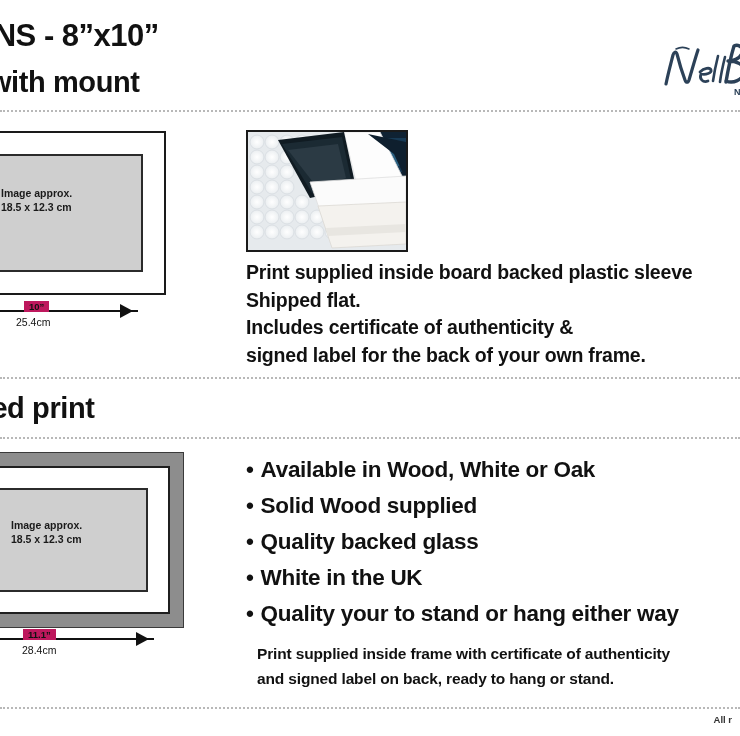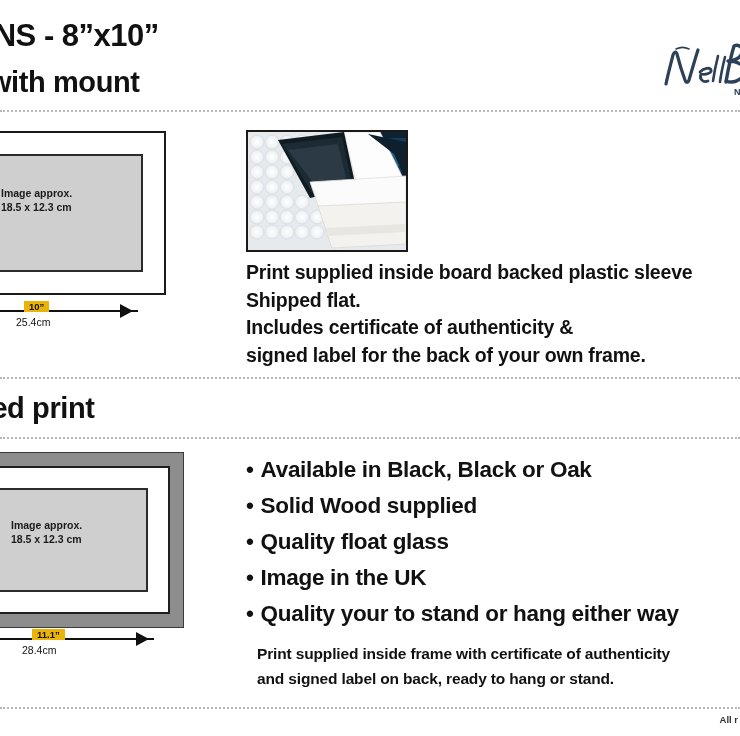--- a/index.html
+++ b/index.html
@@ -180,21 +180,21 @@
     border-top: 7px solid transparent;
     border-bottom: 7px solid transparent;
     border-left: 13px solid #111111;
   }
   .dim .inches {
     position: absolute;
     top: -1px;
     font-size: 9.5px;
     font-weight: 700;
     color: #111111;
-    background: #eab308;
+    background: #be185d;
     padding: 0 5px;
     white-space: nowrap;
   }
   .dim .cm {
     position: absolute;
     top: 14px;
     font-size: 10.5px;
     font-weight: 400;
     color: #111111;
     white-space: nowrap;
@@ -202,21 +202,21 @@
 
   .dim-mount { left: -40px; top: 302px; width: 215px; }
   .dim-mount .bar  { left: 0; width: 178px; }
   .dim-mount .head { left: 160px; }
   .dim-mount .inches { left: 64px; }
   .dim-mount .cm   { left: 56px; }
 
   .dim-frame { left: -42px; top: 630px; width: 235px; }
   .dim-frame .bar  { left: 0; width: 196px; }
   .dim-frame .head { left: 178px; }
-  .dim-frame .inches { left: 74px; }
+  .dim-frame .inches { left: 65px; }
   .dim-frame .cm   { left: 64px; }
 
   
   .photo {
     position: absolute;
     left: 246px;
     top: 130px;
     width: 162px;
     height: 122px;
     box-sizing: border-box;
@@ -269,21 +269,21 @@
     font-weight: 600;
     line-height: 25px;
     letter-spacing: -0.15px;
     color: #111111;
     white-space: nowrap;
   }
   .copy-frame div { white-space: nowrap; }
 
   .footer-note {
     position: absolute;
-    right: 2px;
+    right: 8px;
     top: 714px;
     font-size: 9.5px;
     font-weight: 600;
     color: #333333;
     white-space: nowrap;
   }
 </style>
 </head>
 <body>
 
@@ -406,24 +406,24 @@
   </div>
 
   <div class="dim dim-frame">
     <div class="bar"></div>
     <div class="head"></div>
     <div class="inches">11.1”</div>
     <div class="cm">28.4cm</div>
   </div>
 
   <ul class="bullets">
-    <li><span class="dot">•</span><span>Available in Black, Black or Oak</span></li>
+    <li><span class="dot">•</span><span>Available in Wood, White or Oak</span></li>
     <li><span class="dot">•</span><span>Solid Wood supplied</span></li>
-    <li><span class="dot">•</span><span>Quality float glass</span></li>
-    <li><span class="dot">•</span><span>Image in the UK</span></li>
+    <li><span class="dot">•</span><span>Quality backed glass</span></li>
+    <li><span class="dot">•</span><span>White in the UK</span></li>
     <li><span class="dot">•</span><span>Quality your to stand or hang either way</span></li>
   </ul>
 
   <div class="copy-frame">
     <div>Print supplied inside frame with certificate of authenticity</div>
     <div>and signed label on back, ready to hang or stand.</div>
   </div>
 
   <div class="divider d4"></div>
   <div class="footer-note">All r</div>

